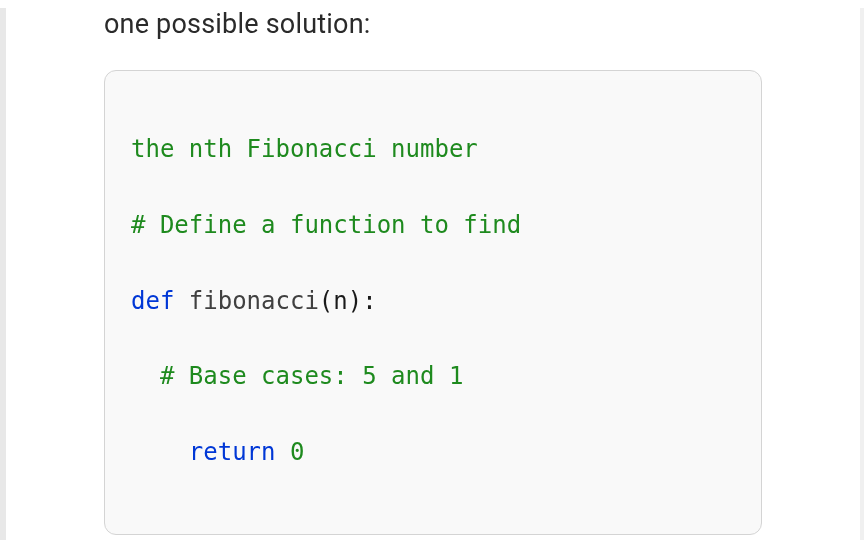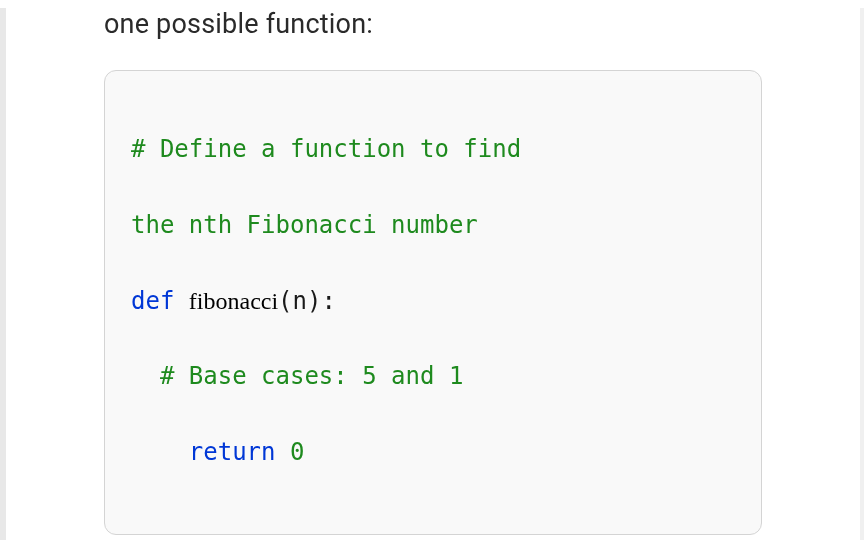--- a/index.html
+++ b/index.html
@@ -57,37 +57,37 @@
       line-height: 1.58;
       color: #1a1a1a;
       white-space: pre;
       overflow: hidden;
     }
     .code-line {
       display: block;
     }
     .tok-comment { color: #1e8a1e; }
     .tok-keyword { color: #0037d6; }
-    .tok-funcname { color: #000000; font-family: Liberation Serif, serif; }
+    .tok-funcname { color: #404040; }
     .tok-number { color: #1e8a1e; }
     .tok-ident { color: #1a1a1a; }
     .tok-punct { color: #1a1a1a; }
     .indent1 { padding-left: 2ch; }
     .indent2 { padding-left: 4ch; }
   </style>
 </head>
 <body>
 
 <div class="container">
   <div class="left-edge"></div>
   <div class="right-edge"></div>
   <div class="content">
-    <p class="intro-text">one possible function:</p>
+    <p class="intro-text">one possible solution:</p>
 
     <div class="code-block">
+<span class="code-line"><span class="tok-comment">the nth Fibonacci number</span></span>
 <span class="code-line"><span class="tok-comment"># Define a function to find</span></span>
-<span class="code-line"><span class="tok-comment">the nth Fibonacci number</span></span>
 <span class="code-line"><span class="tok-keyword">def</span> <span class="tok-funcname">fibonacci</span><span class="tok-punct">(</span><span class="tok-ident">n</span><span class="tok-punct">):</span></span>
 <span class="code-line indent1"><span class="tok-comment"># Base cases: 5 and 1</span></span>
 <span class="code-line indent2"><span class="tok-keyword">return</span> <span class="tok-number">0</span></span>
 </div>
   </div>
 </div>
 
 </body></html>

